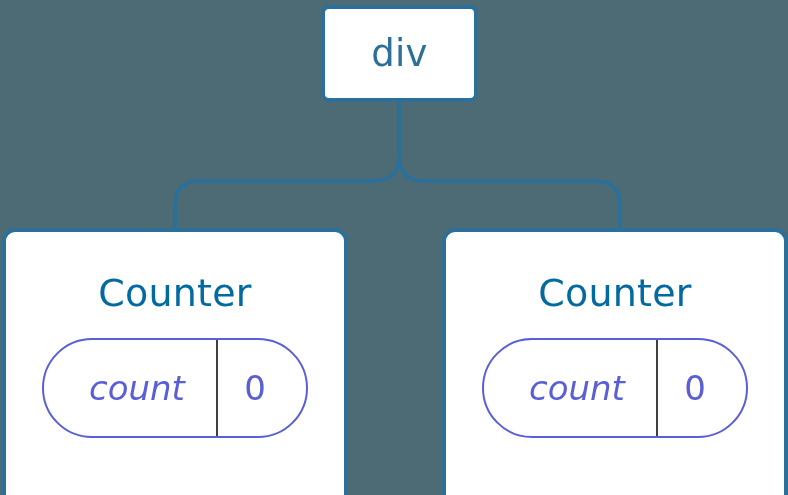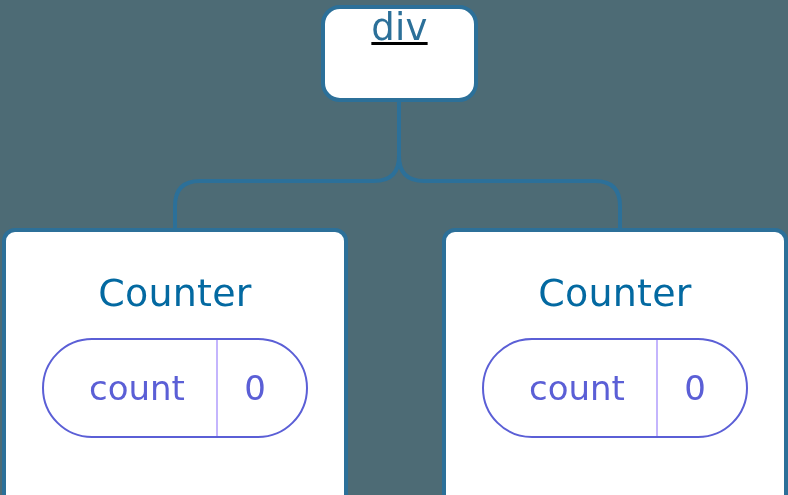--- a/index.html
+++ b/index.html
@@ -33,24 +33,24 @@
     background: #ffffff;
     border: 4px solid #2c7099;
     z-index: 2;
   }
 
   .node-root {
     left: 321px;
     top: 5px;
     width: 157px;
     height: 97px;
-    border-radius: 19px;
+    border-radius: 8px;
     display: flex;
+    align-items: center;
     justify-content: center;
-    text-decoration: underline;
   }
 
   .node-root .node-title {
     font-size: 37px;
     color: #2c7099;
     line-height: 1;
     letter-spacing: 0.2px;
   }
 
   .node-child {
@@ -92,23 +92,24 @@
     display: flex;
     align-items: center;
     justify-content: center;
     font-size: 34px;
     color: #5b5fd6;
     line-height: 1;
   }
 
   .state-key {
     width: 174px;
-    border-right: 2px solid #c4b5fd;
+    border-right: 2px solid #404040;
     padding-left: 14px;
     box-sizing: border-box;
+    font-style: italic;
   }
 
   .state-value {
     flex: 1;
     padding-right: 14px;
     box-sizing: border-box;
   }
 </style>
 </head>
 <body>

